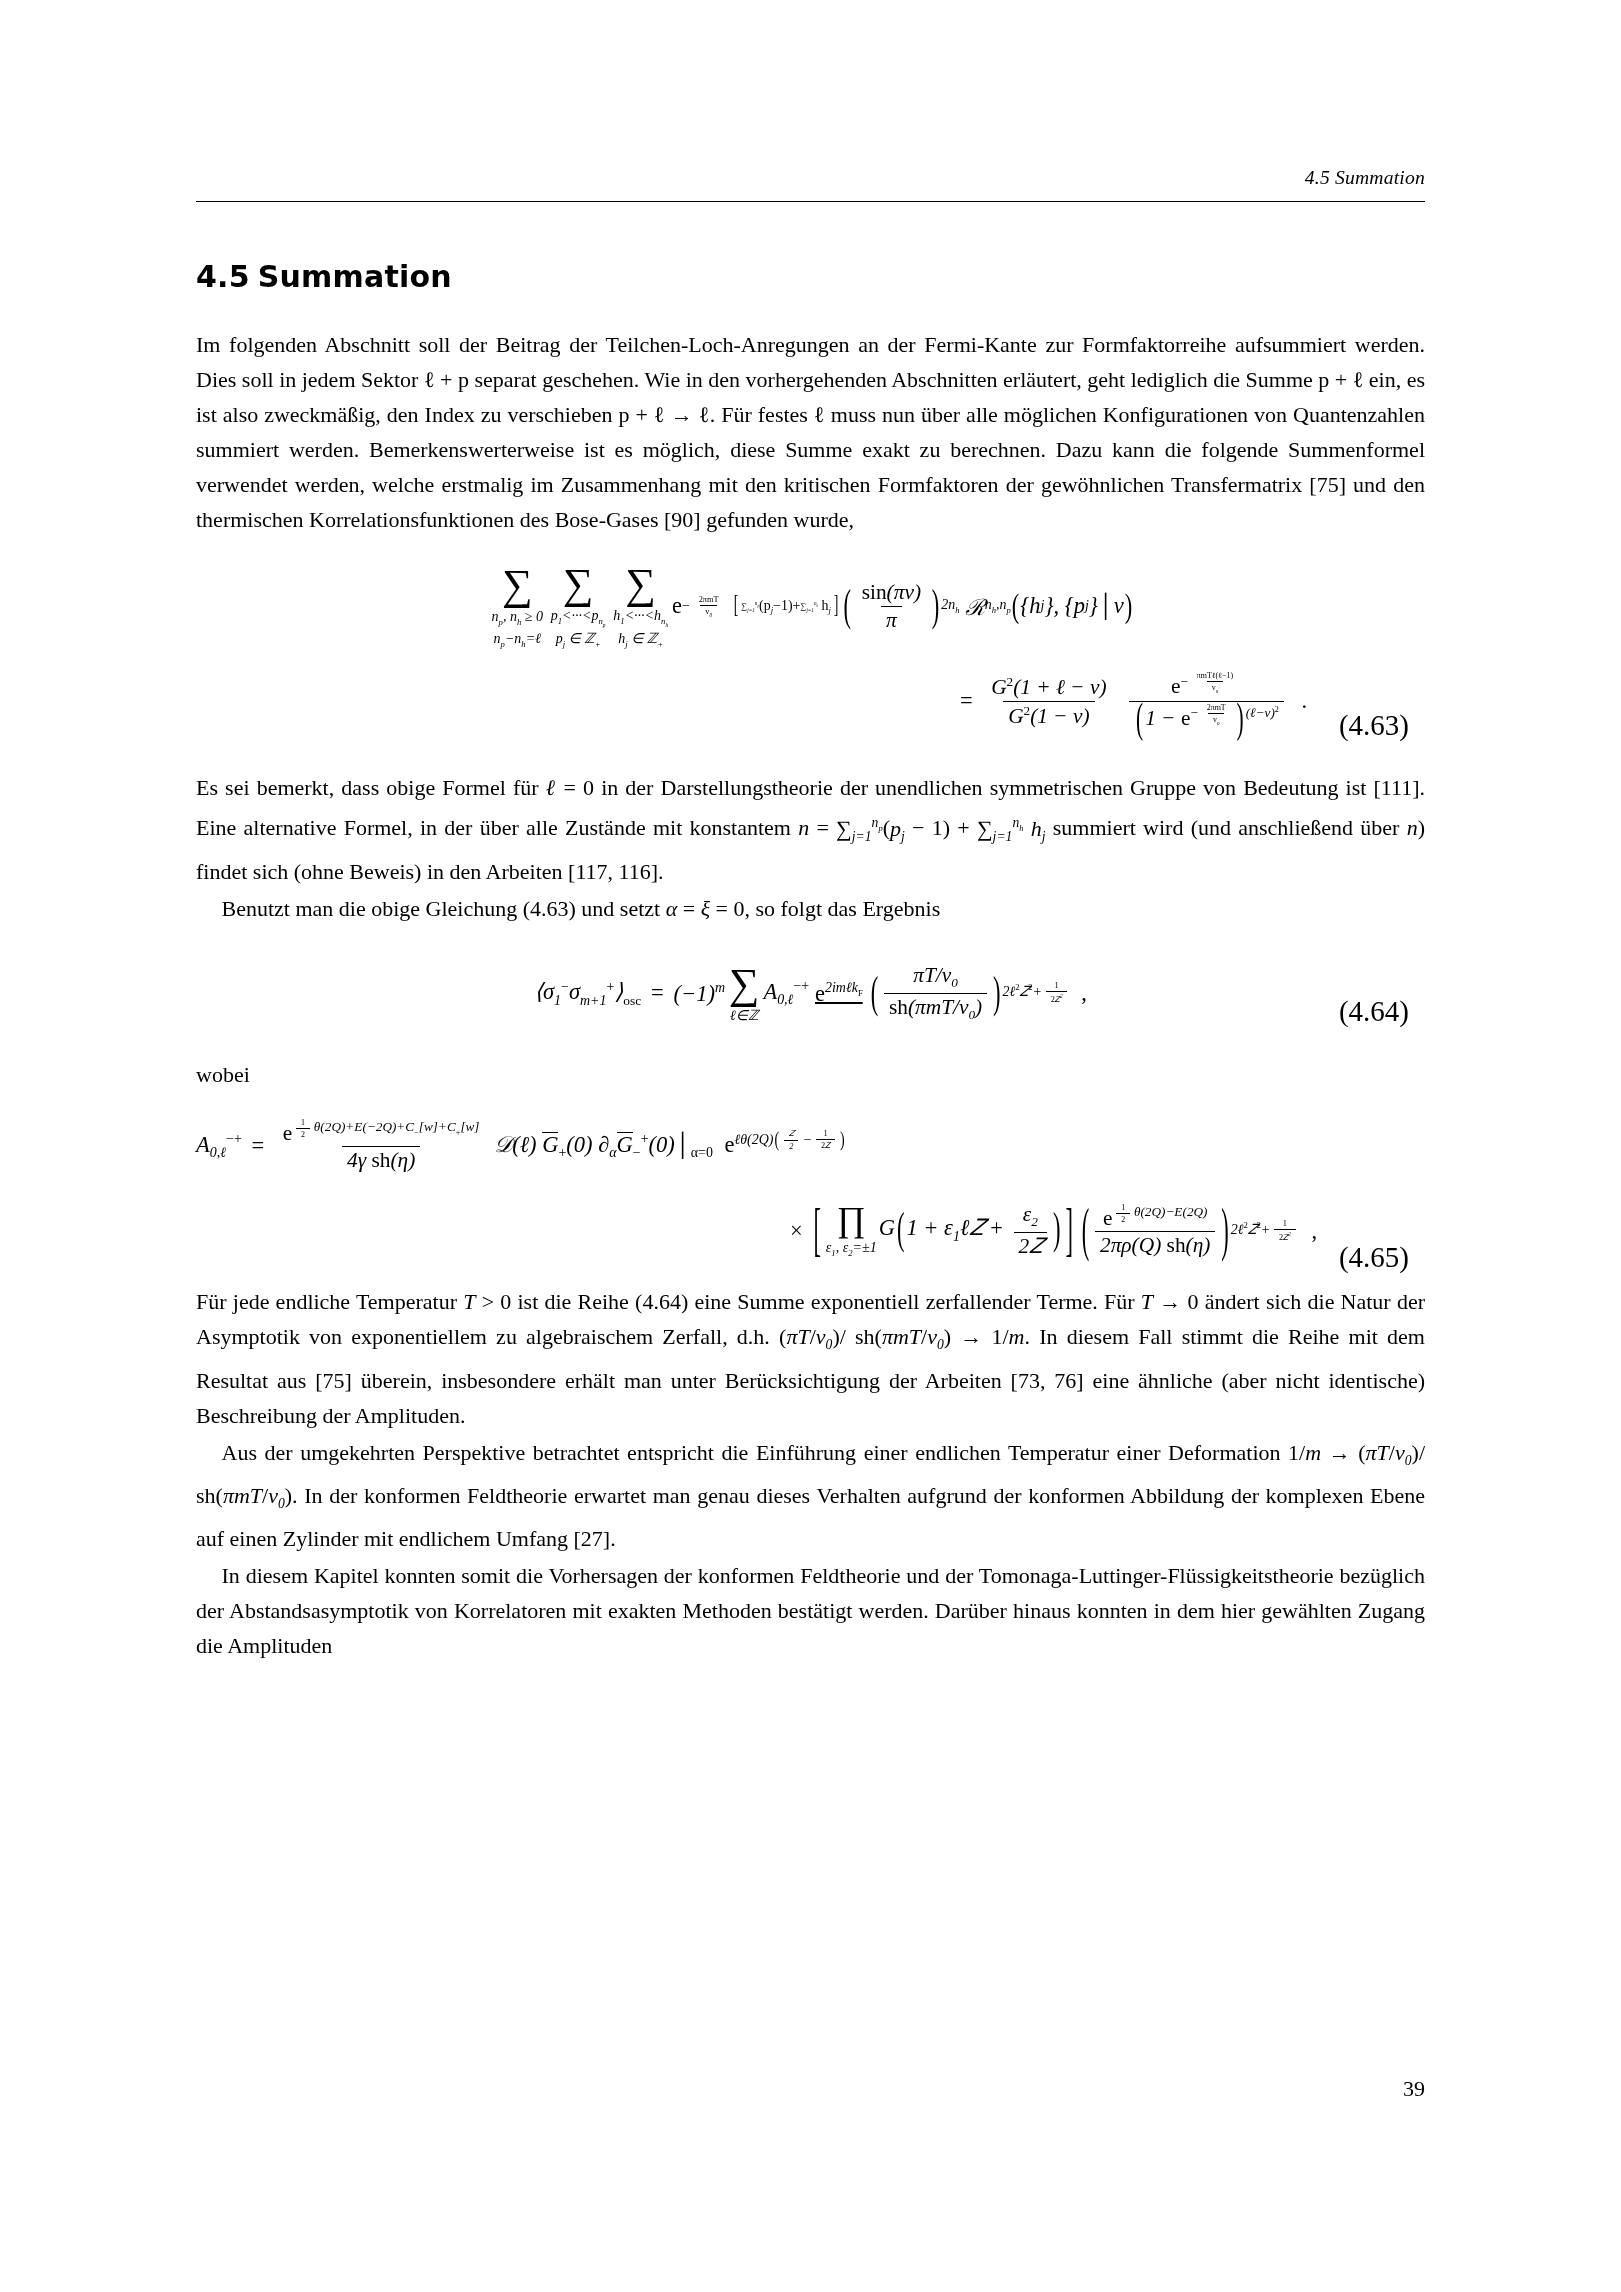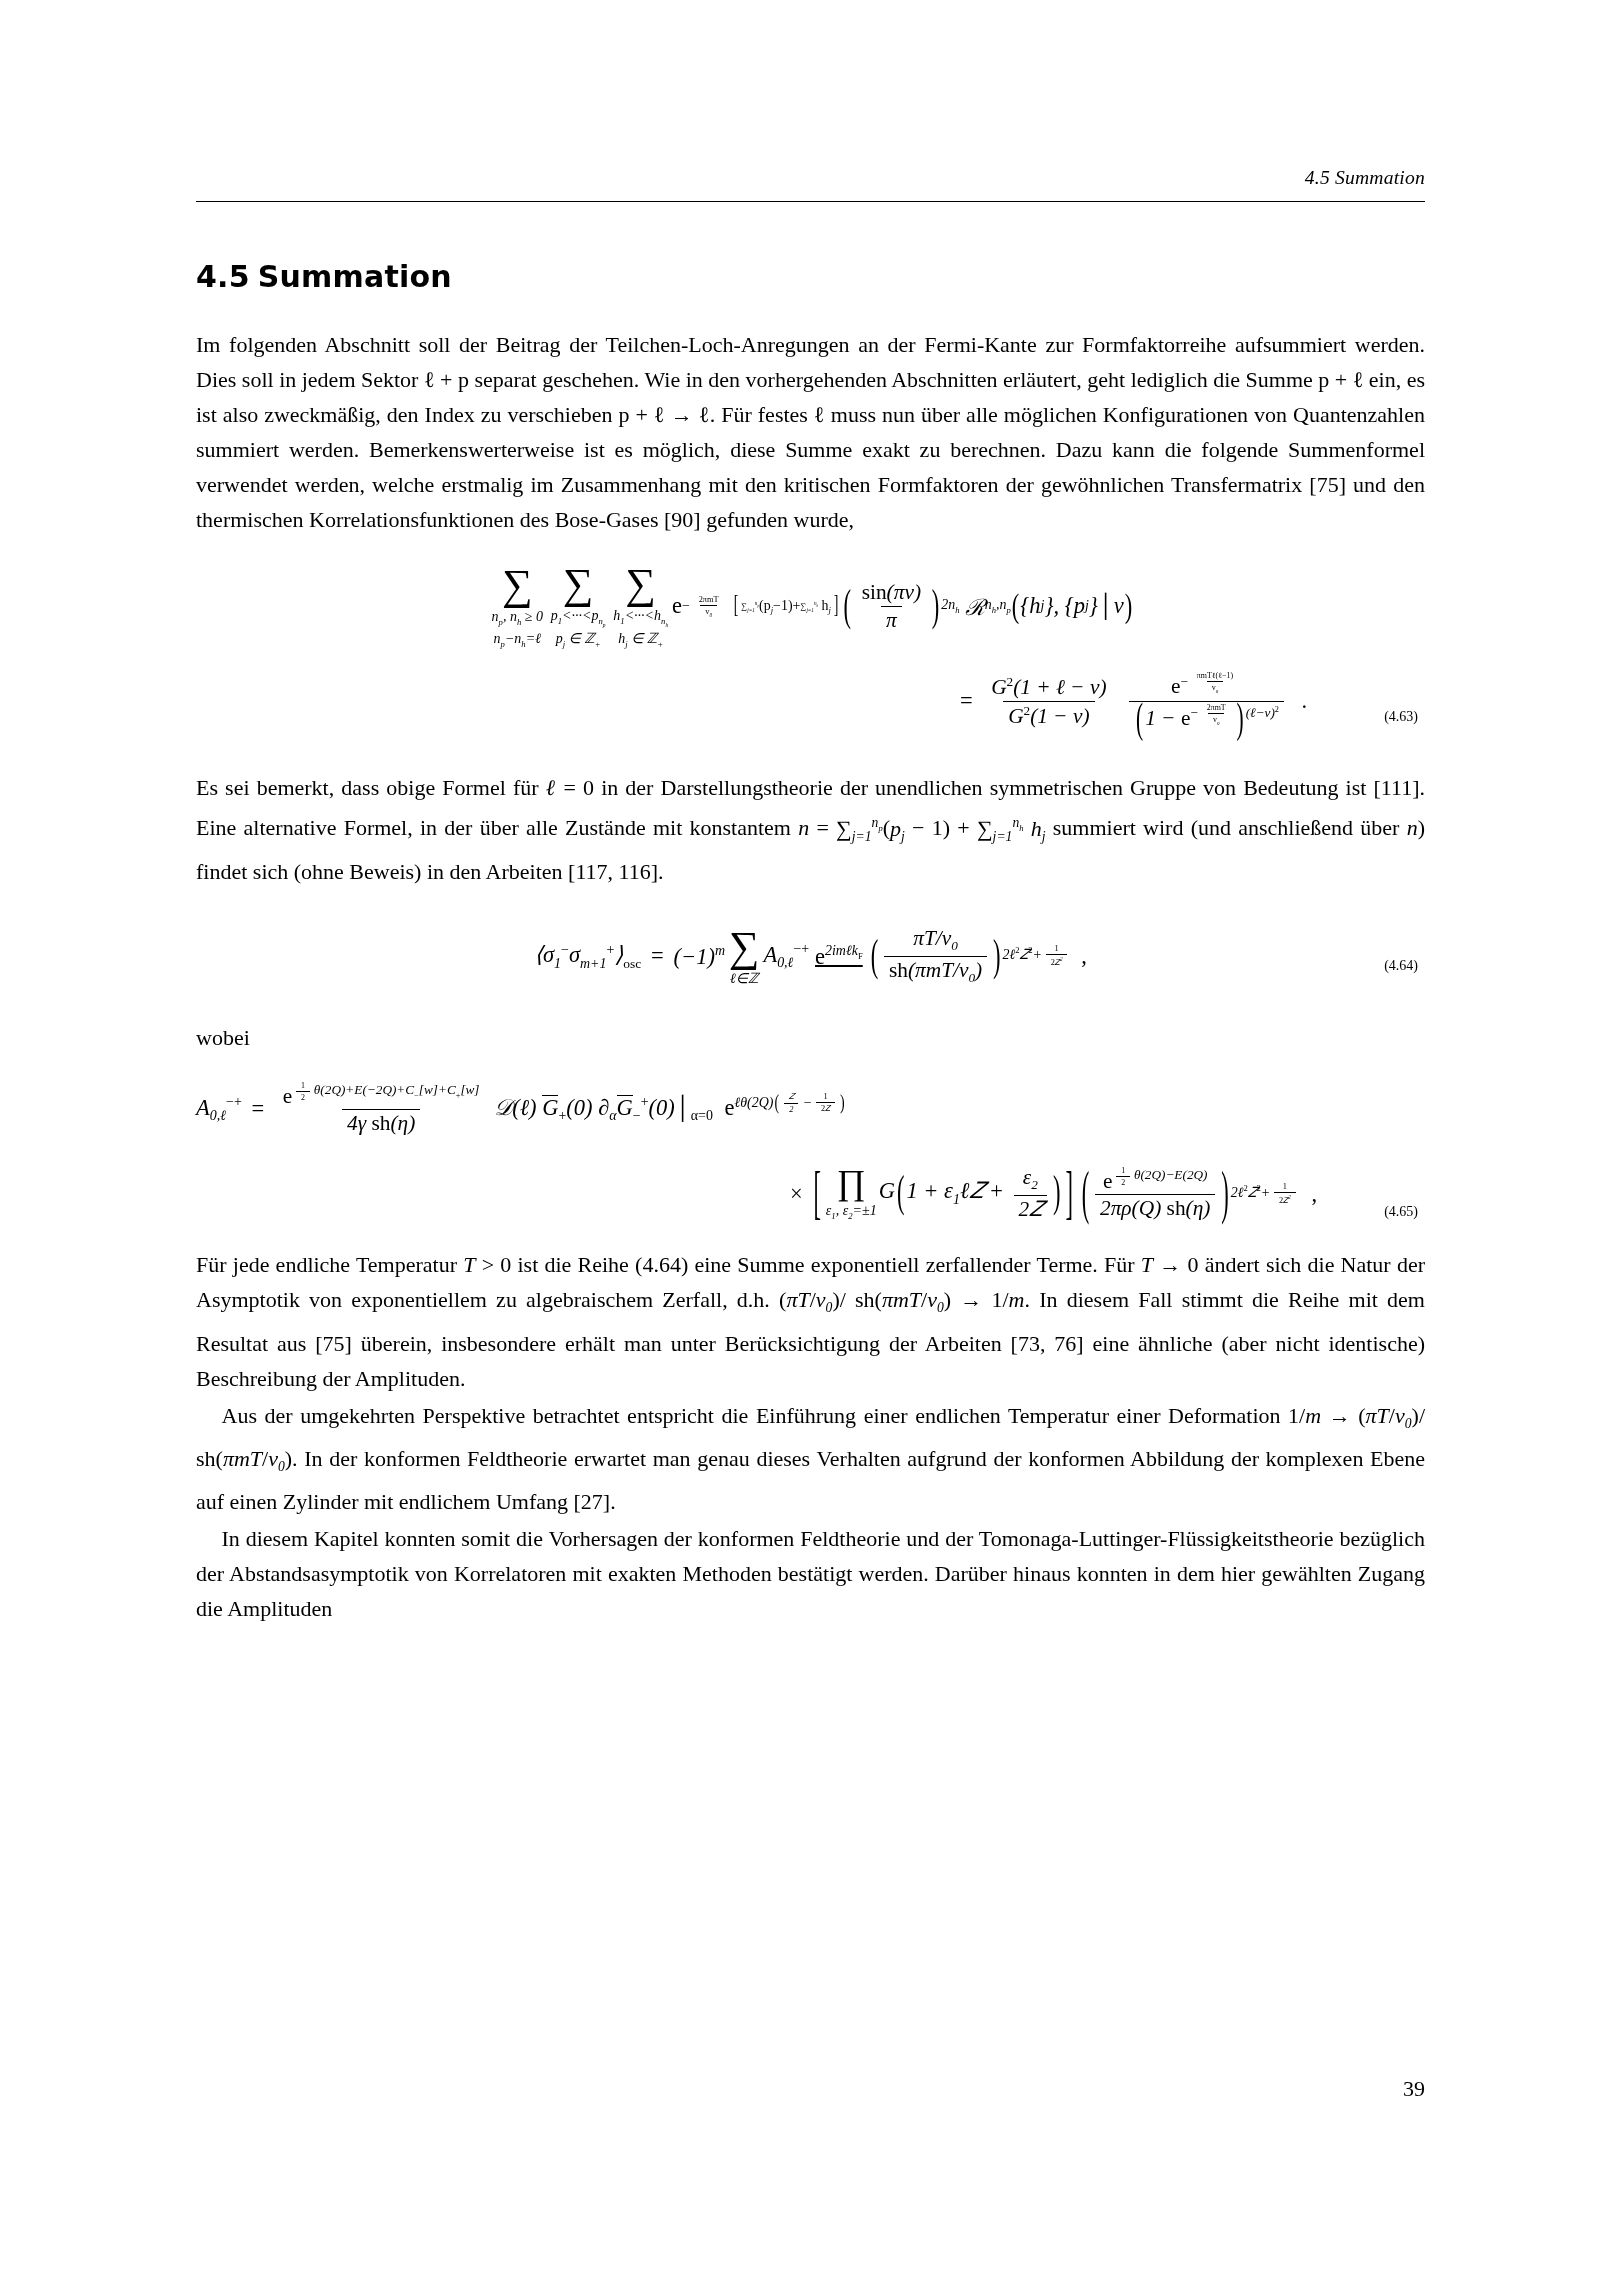--- a/index.html
+++ b/index.html
@@ -70,23 +70,23 @@
     font-style: italic;
   }
   .up { font-style: normal; }
   .eqblock {
     position: relative;
     width: 100%;
     margin: 25.5px 0 25.5px 0;
   }
   .eqnum {
     position: absolute;
-    right: 7px;
-    font-style: normal;
-    font-size: 14px;
+    right: 16px;
+    font-style: normal;
+    font-size: 29px;
   }
   .eqrow {
     display: flex;
     align-items: center;
     justify-content: center;
     font-size: 22.5px;
   }
   .bigop {
     display: inline-flex;
     flex-direction: column;
@@ -231,20 +231,23 @@
       </div>
       <div class="eqnum" style="top:147px;">(4.63)</div>
     </div>
 
     <div class="spacer-sm"></div>
 
     <p class="body noindent">
       Es sei bemerkt, dass obige Formel für <i>ℓ</i> = 0 in der Darstellungstheorie der unendlichen symmetrischen Gruppe von Bedeutung ist [111]. Eine alternative Formel, in der über alle Zustände mit konstantem <i>n</i> = <span class="math up">∑<sub>j=1</sub><sup>n<sub>p</sub></sup></span>(<i>p<sub>j</sub></i> − 1) + <span class="math up">∑<sub>j=1</sub><sup>n<sub>h</sub></sup></span> <i>h<sub>j</sub></i> summiert wird (und anschließend über <i>n</i>) findet sich (ohne Beweis) in den Arbeiten [117, 116].
     </p>
 
+    <p class="body">
+      Benutzt man die obige Gleichung (4.63) und setzt <i>α</i> = <i>ξ</i> = 0, so folgt das Ergebnis
+    </p>
 
     <div class="eqblock" style="margin-top:36px;margin-bottom:33px;">
       <div class="eqrow math">
         <span>
           ⟨σ<sub>1</sub><sup class="up">−</sup>σ<sub>m+1</sub><sup class="up">+</sup>⟩<sub class="up" style="font-size:0.6em;">osc</sub>
         </span>
         <span class="up" style="margin:0 9.8px;">=</span>
         <span>(−1)<sup>m</sup></span>
         <span class="bigop">
           <span class="glyph">∑</span>

